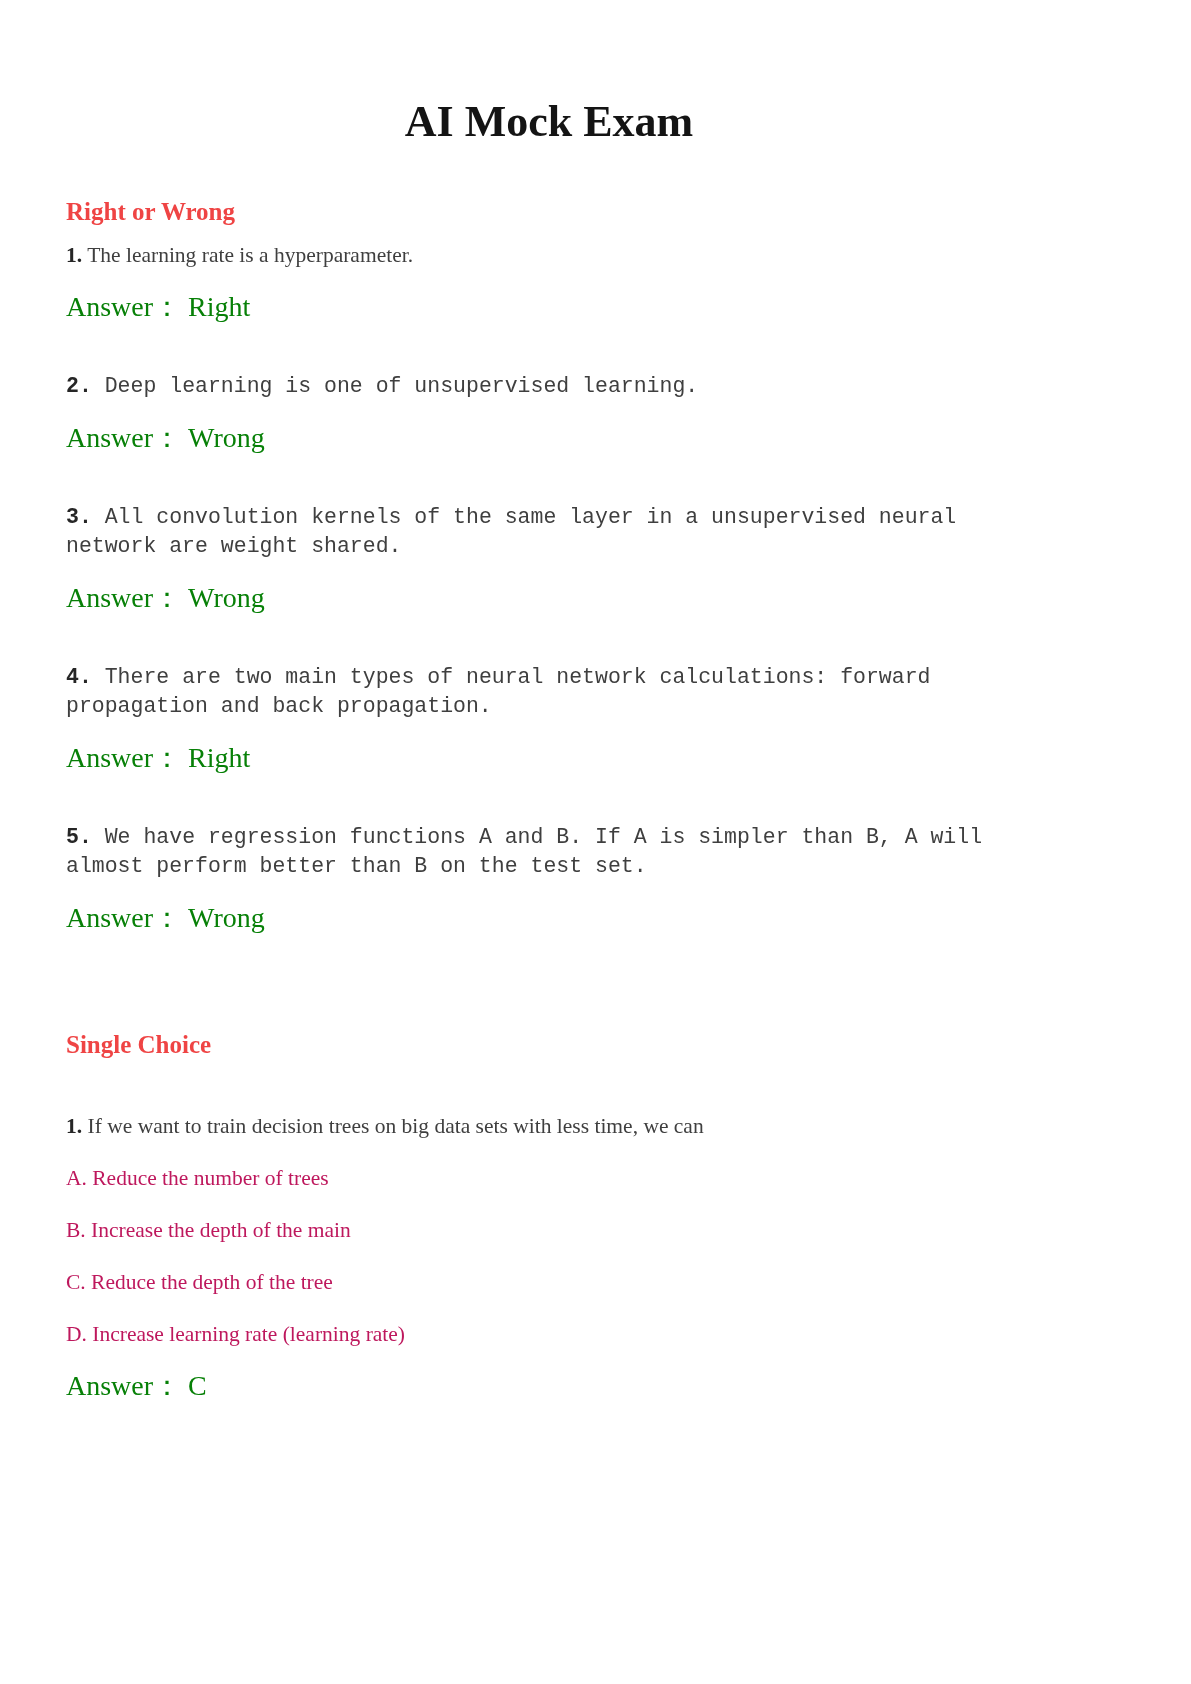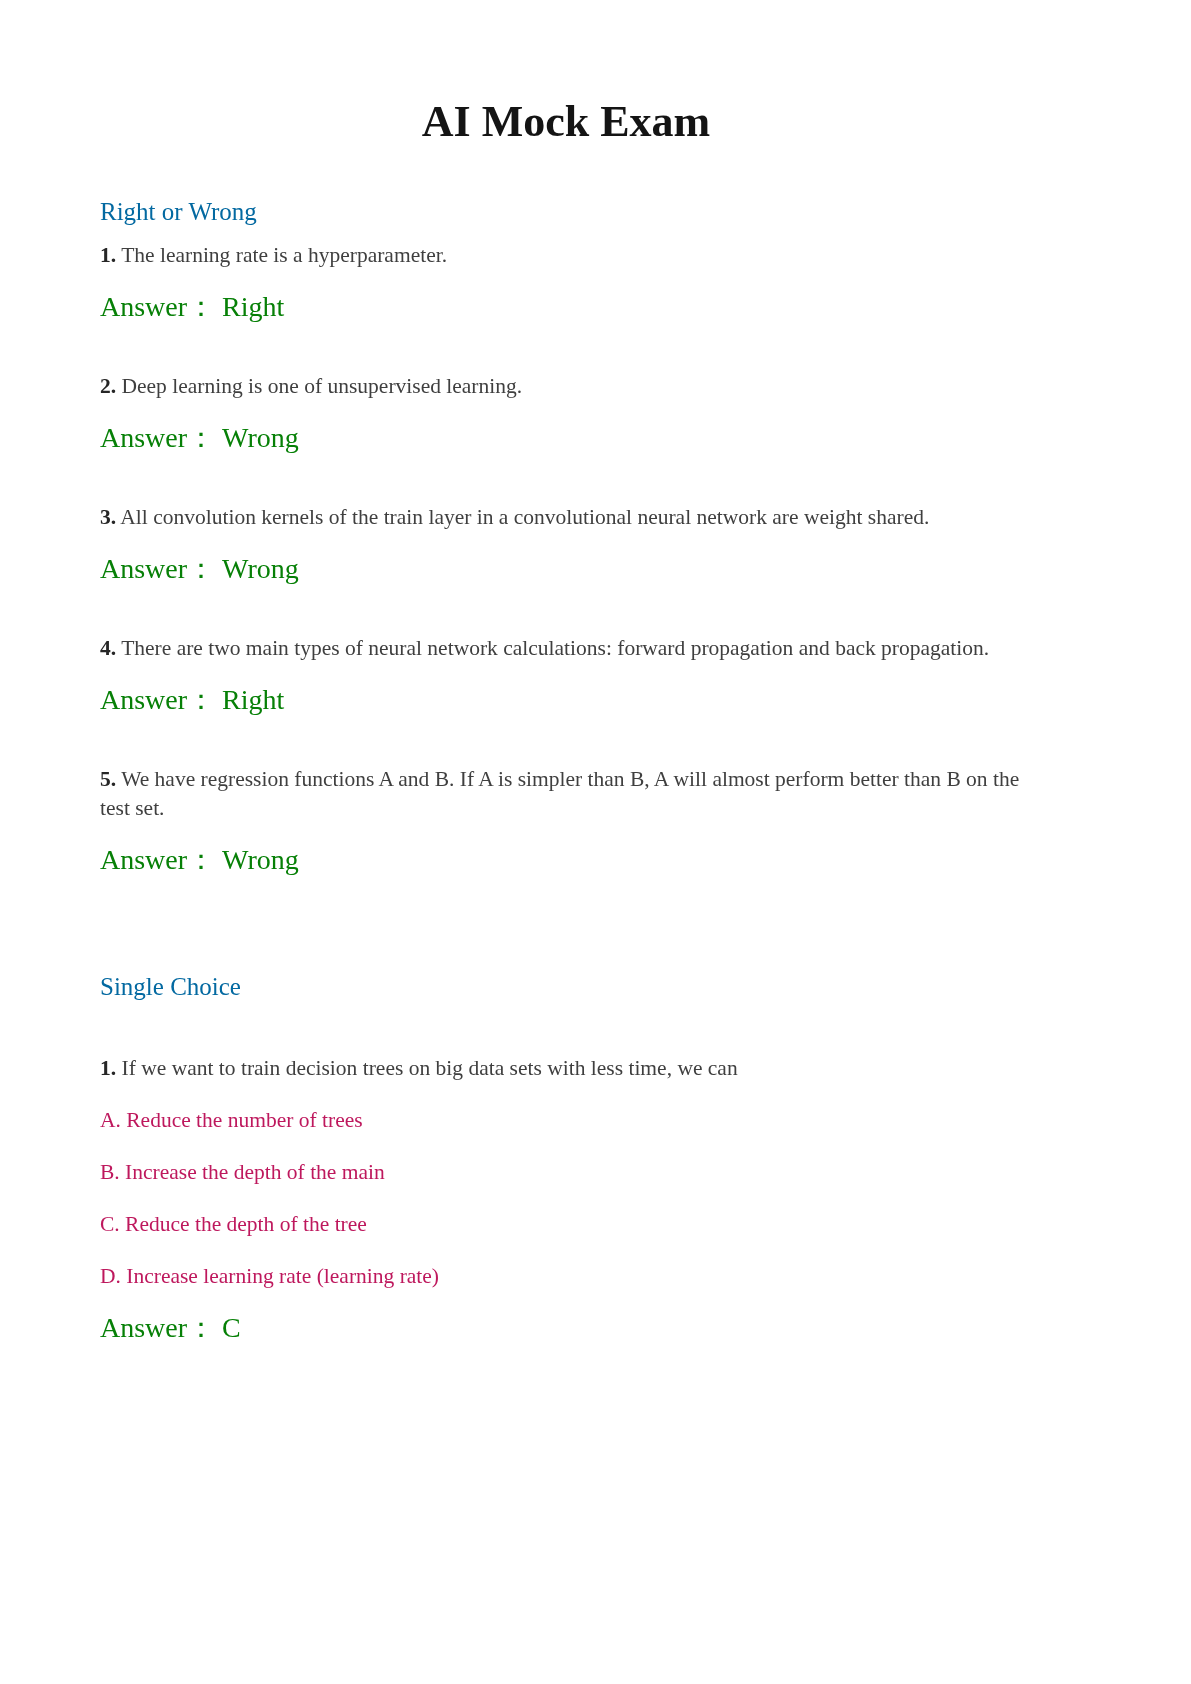--- a/index.html
+++ b/index.html
@@ -7,50 +7,50 @@
   body {
     width: 1191px;
     height: 1684px;
     font-family: "Liberation Serif", "DejaVu Serif", serif;
     color: #3f3f3f;
     overflow: hidden;
   }
   .page {
     width: 1191px;
     height: 1684px;
-    padding: 97px 156px 40px 100px;
+    padding: 97px 156px 40px 66px;
     background: #ffffff;
   }
   h1.doc-title {
     font-size: 44px;
     line-height: 50px;
     font-weight: bold;
     color: #141414;
     text-align: center;
     
     margin-left: -3px;
   }
   h2.section-heading {
     font-size: 25px;
     line-height: 30px;
-    font-weight: normal;
-    color: #0369a1;
+    font-weight: bold;
+    color: #ef4444;
     margin-top: 50px;
   }
   h2.section-heading.second {
     margin-top: 98px;
   }
   p.question {
     font-size: 21.5px;
     line-height: 29px;
     color: #3f3f3f;
     margin-top: 30px;
   }
   p.question.first-of-section { margin-top: 14px; }
-  p.question.after-answer { margin-top: 51px; }
+  p.question.after-answer { margin-top: 51px; font-family: Liberation Mono, monospace; }
   p.question.sc-first { margin-top: 52px; }
   span.qnum {
     font-weight: bold;
     color: #262626;
   }
   p.answer {
     font-size: 28px;
     line-height: 29px;
     color: var(--answer-green, #078007);
     margin-top: 22px;
@@ -71,21 +71,21 @@
   <h1 class="doc-title">AI Mock Exam</h1>
 
   <h2 class="section-heading">Right or Wrong</h2>
 
   <p class="question first-of-section"><span class="qnum">1.</span> <span>The learning rate is a hyperparameter.</span></p>
   <p class="answer"><span>Answer：</span><span class="answer-value">Right</span></p>
 
   <p class="question after-answer"><span class="qnum">2.</span> <span>Deep learning is one of unsupervised learning.</span></p>
   <p class="answer"><span>Answer：</span><span class="answer-value">Wrong</span></p>
 
-  <p class="question after-answer"><span class="qnum">3.</span> <span>All convolution kernels of the train layer in a convolutional neural network are weight shared.</span></p>
+  <p class="question after-answer"><span class="qnum">3.</span> <span>All convolution kernels of the same layer in a unsupervised neural network are weight shared.</span></p>
   <p class="answer"><span>Answer：</span><span class="answer-value">Wrong</span></p>
 
   <p class="question after-answer"><span class="qnum">4.</span> <span>There are two main types of neural network calculations: forward propagation and back propagation.</span></p>
   <p class="answer"><span>Answer：</span><span class="answer-value">Right</span></p>
 
   <p class="question after-answer"><span class="qnum">5.</span> <span>We have regression functions A and B. If A is simpler than B, A will almost perform better than B on the test set.</span></p>
   <p class="answer"><span>Answer：</span><span class="answer-value">Wrong</span></p>
 
   <h2 class="section-heading second">Single Choice</h2>
 

